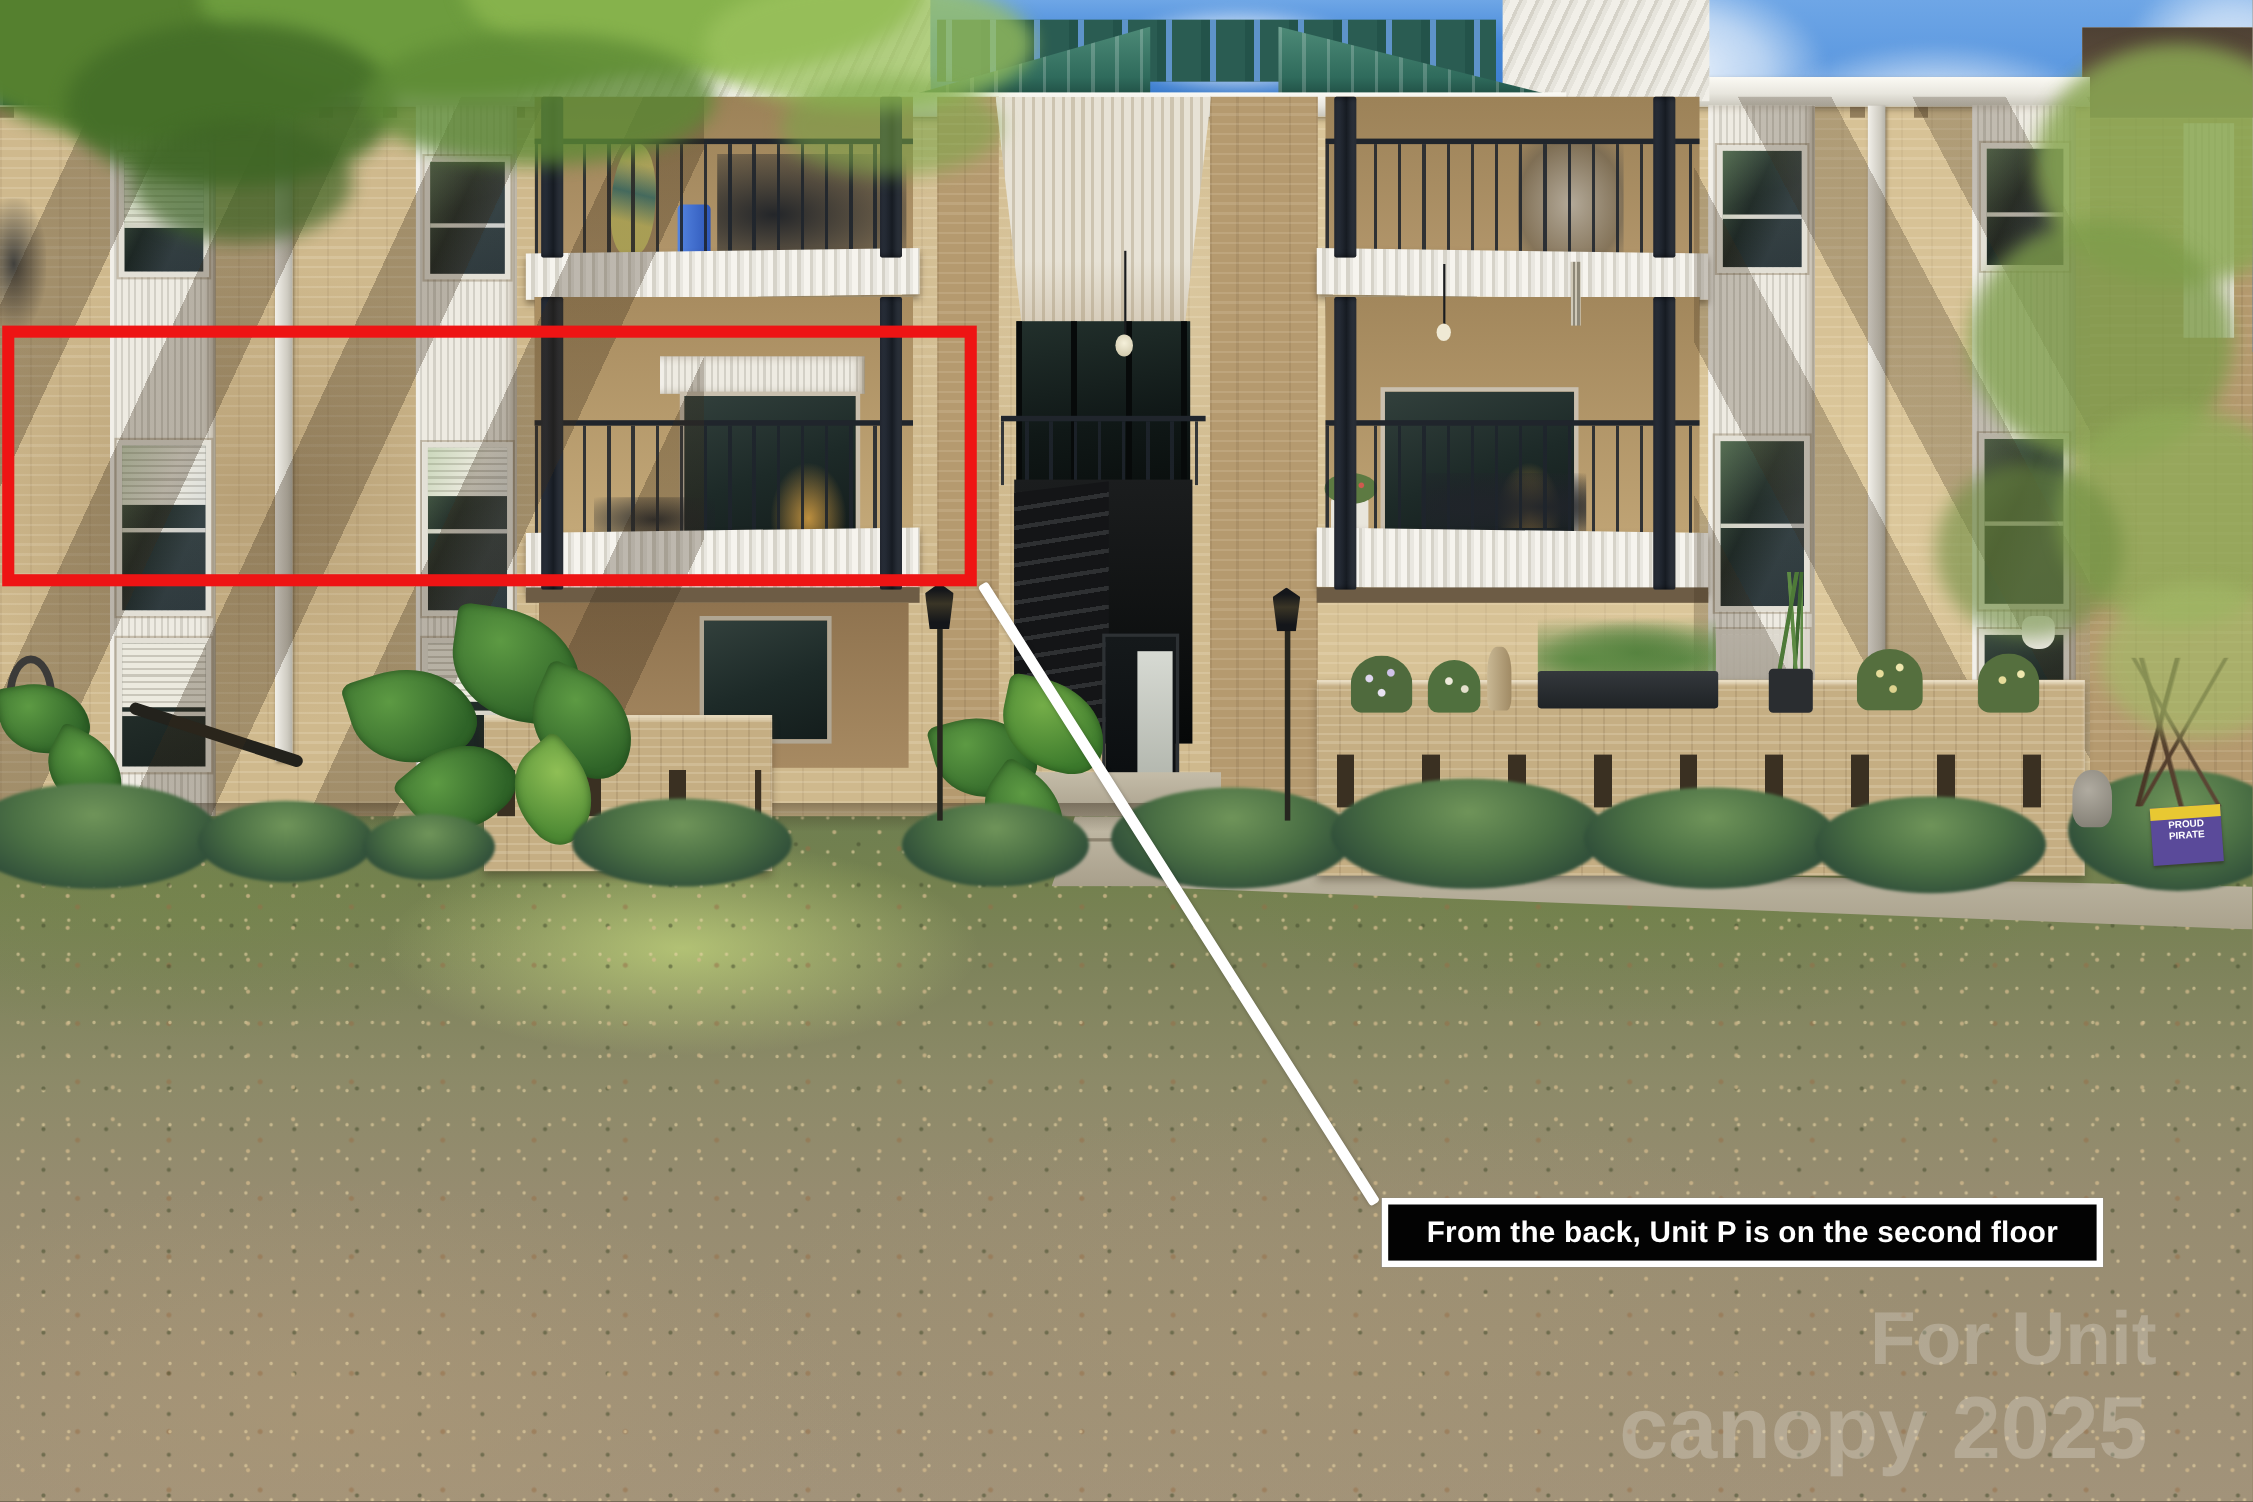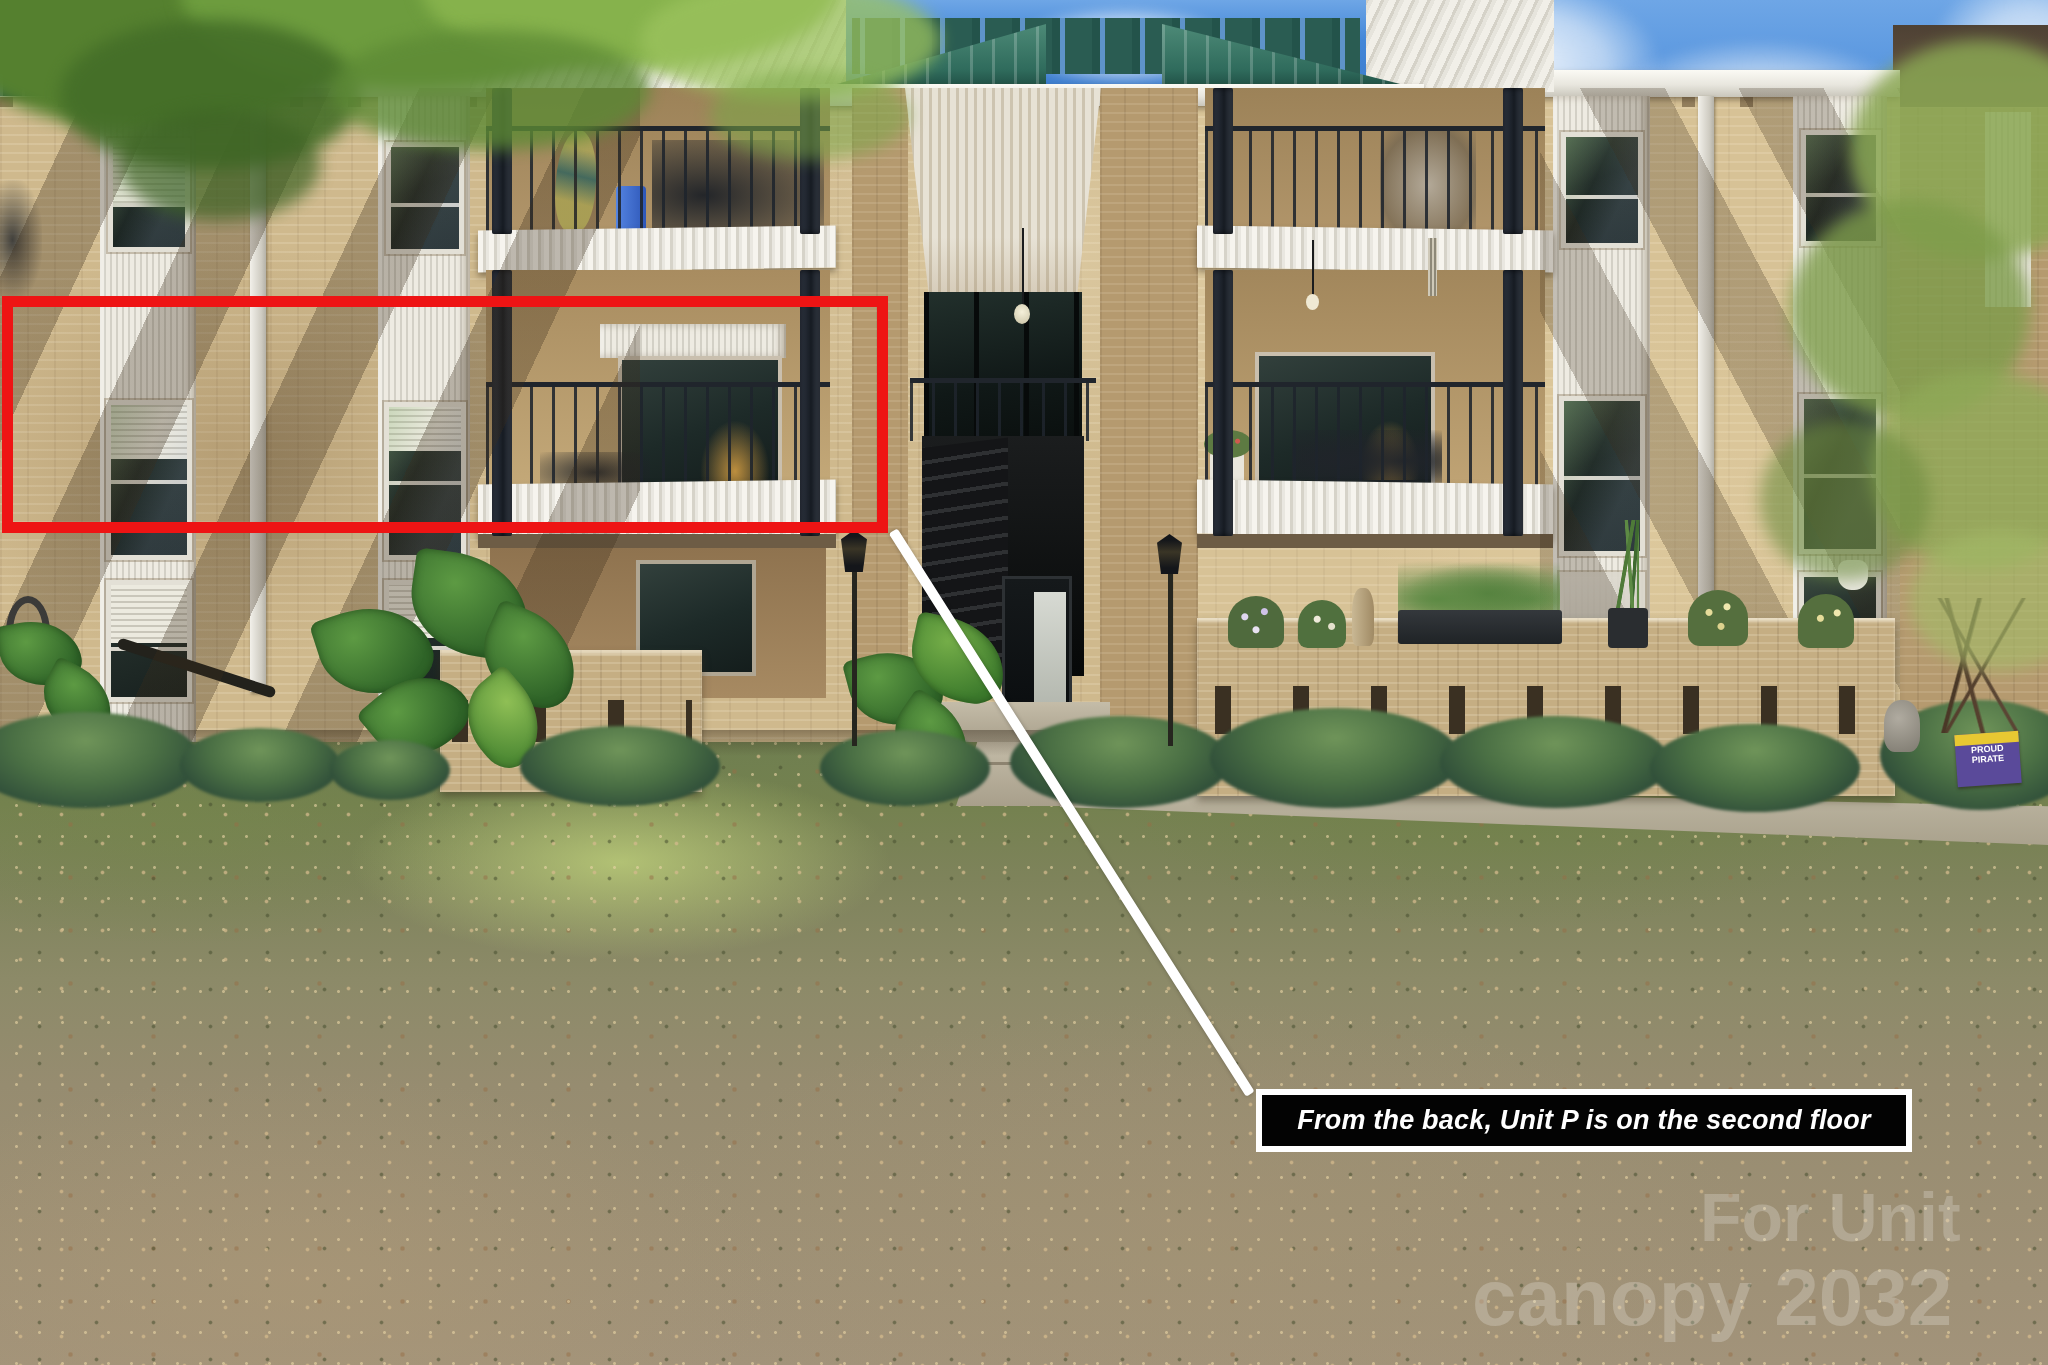--- a/index.html
+++ b/index.html
@@ -341,18 +341,18 @@
     <div class="abs fol" style="left:120px;top:0;width:260px;height:220px;background:#8aa753;opacity:.85;"></div>
     <div class="abs fol" style="left:60px;top:160px;width:240px;height:220px;background:#7d9c4a;opacity:.8;"></div>
     <div class="abs fol" style="left:140px;top:330px;width:220px;height:200px;background:#90aa58;opacity:.8;"></div>
     <div class="abs fol" style="left:30px;top:380px;width:170px;height:160px;background:#6d8c40;opacity:.6;"></div>
     <div class="abs fol" style="left:180px;top:490px;width:180px;height:140px;background:#a4ba68;opacity:.65;"></div>
   </div>
 
   <div id="hl-box" class="abs" style="left:2px;top:296px;width:886px;height:237px;border-width:11px;border-color:#ee1414;"></div>
   <div id="callout" class="abs" style="left:893px;top:526px;width:667px;height:10px;background:#ffffff;transform:rotate(57.6deg);"></div>
   <div id="label-box" class="abs" style="left:1256px;top:1089px;width:656px;height:63px;background:#030303;border:6px solid #ffffff;">
-    <span style="color:#ffffff;font-style:italic;">From the back, Unit P is on the second floor</span>
+    <span style="color:#ffffff;">From the back, Unit P is on the second floor</span>
   </div>
   <div class="wm abs" style="left:1700px;top:1178px;font-size:68px;color:rgba(255,255,255,.22);">For Unit</div>
-  <div class="wm abs" style="left:1472px;top:1252px;font-size:80px;color:rgba(255,255,255,.22);">canopy 2032</div>
+  <div class="wm abs" style="left:1472px;top:1252px;font-size:80px;color:rgba(255,255,255,.22);">canopy 2025</div>
 
 </div>
 
 </body></html>

